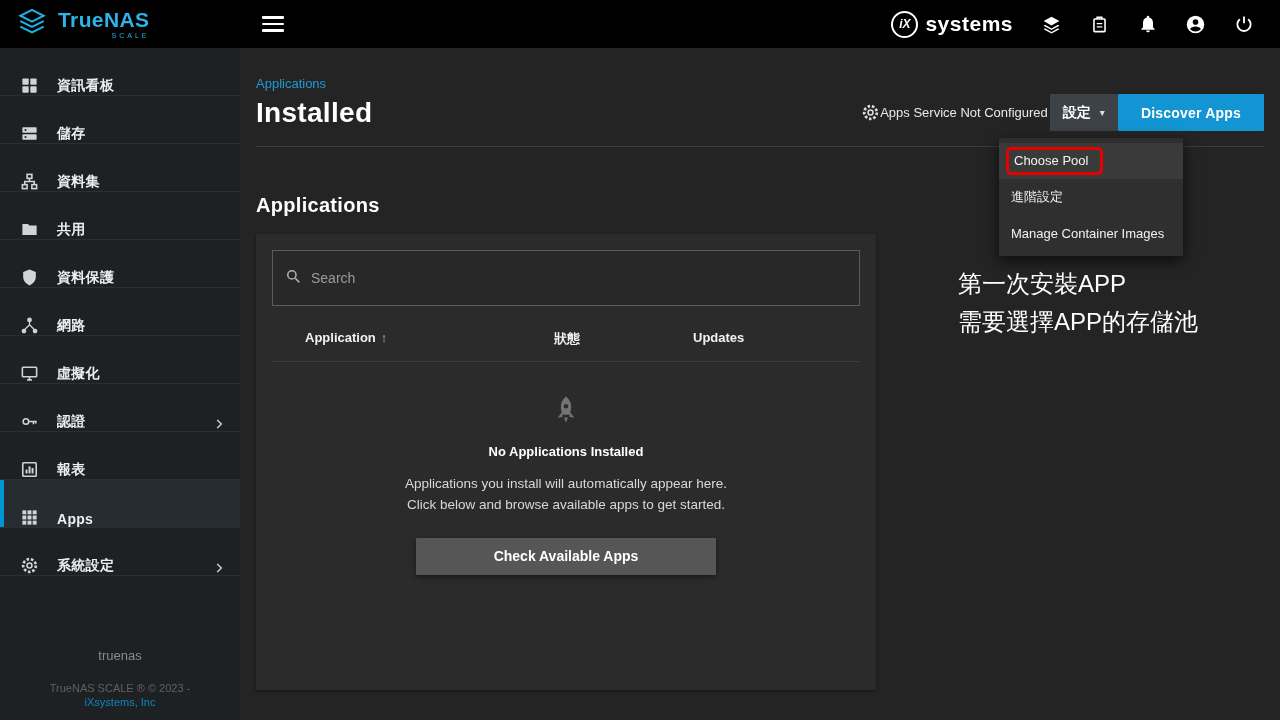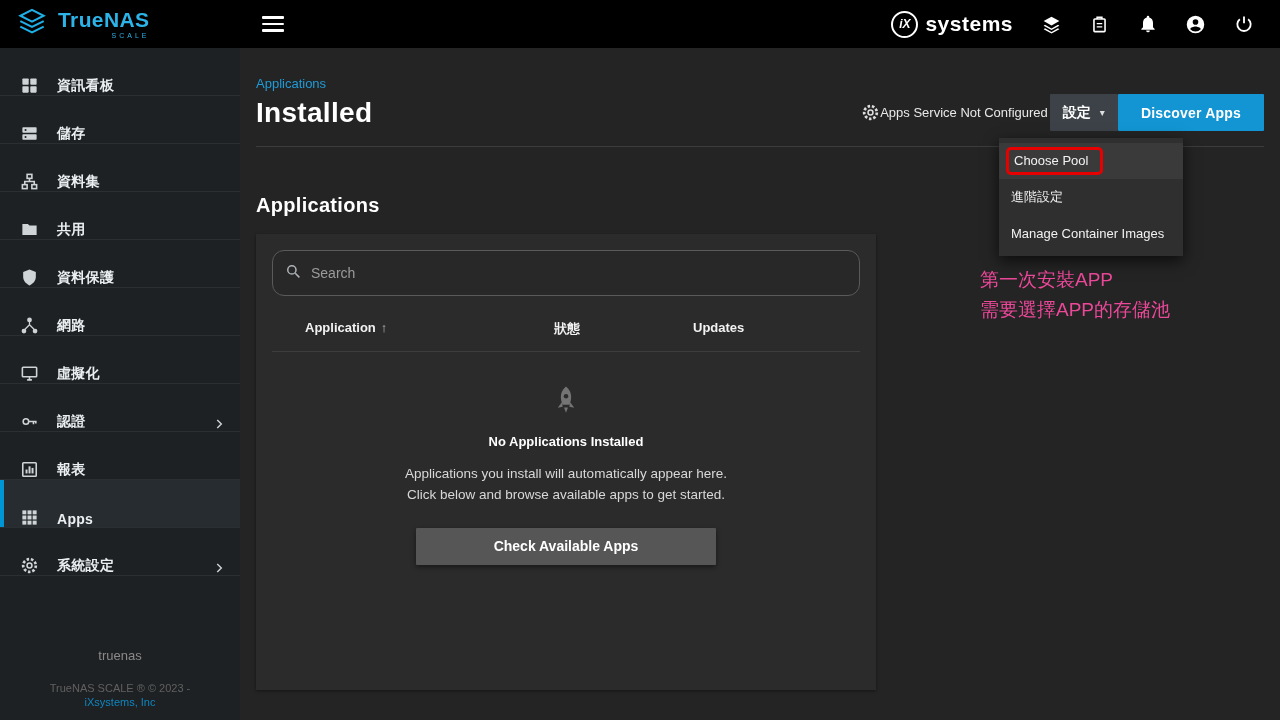--- a/index.html
+++ b/index.html
@@ -48,25 +48,25 @@
   .header-divider{border-bottom:1px solid #3c3c3c;margin-top:15px}
   .section-title{font-size:20px;font-weight:700;color:#fff;margin-top:47px;letter-spacing:.3px}
 
   
   .menu{position:absolute;top:90px;right:97px;width:184px;background:#2f2f2f;box-shadow:0 5px 14px rgba(0,0,0,.65);padding:5px 0;z-index:30}
   .menu-item{min-height:36px;display:flex;align-items:center;padding:0 12px;font-size:13px;color:#f2f2f2;cursor:pointer}
   .menu-item.highlight{background:#3a3a3a}
   .red-box{border:3px solid #e60000;border-radius:5px;padding:3px 12px 4px 5px;margin-left:-5px}
 
   
-  .annotation{position:absolute;left:740px;top:217px;font-size:19px;color:#ec4899;line-height:1.6;z-index:10}
+  .annotation{position:absolute;left:718px;top:217px;font-size:24px;color:#ffffff;line-height:1.6;z-index:10}
 
   
   .card{margin-top:17px;width:620px;height:456px;background:#2b2b2b;padding:16px;box-shadow:0 1px 3px rgba(0,0,0,.45)}
-  .search-box{height:46px;border:1px solid #5a5a5a;border-radius:12px;display:flex;align-items:center;padding:0 11px;gap:9px;background:#282828}
+  .search-box{height:56px;border:1px solid #5a5a5a;border-radius:0;display:flex;align-items:center;padding:0 11px;gap:9px;background:#282828}
   .search-box input{flex:1;background:transparent;border:none;outline:none;color:#ddd;font-size:14px;font-family:inherit}
   .search-box input::placeholder{color:#9b9b9b}
   .table-head{display:grid;grid-template-columns:230px 130px 1fr;margin-top:24px;padding-bottom:13px;border-bottom:1px solid #3e3e3e}
   .th{font-size:13px;font-weight:700;color:#f2f2f2}
   .th-first{padding-left:33px}
   .th-center{text-align:center}
   .th-updates{padding-left:61px}
   .sort-arrow{color:#bdbdbd;font-weight:400;margin-left:5px;font-size:13px}
   .empty{display:flex;flex-direction:column;align-items:center;margin-top:32px;text-align:center}
   .empty-title{font-size:13px;font-weight:700;color:#fff;margin-top:10px}

